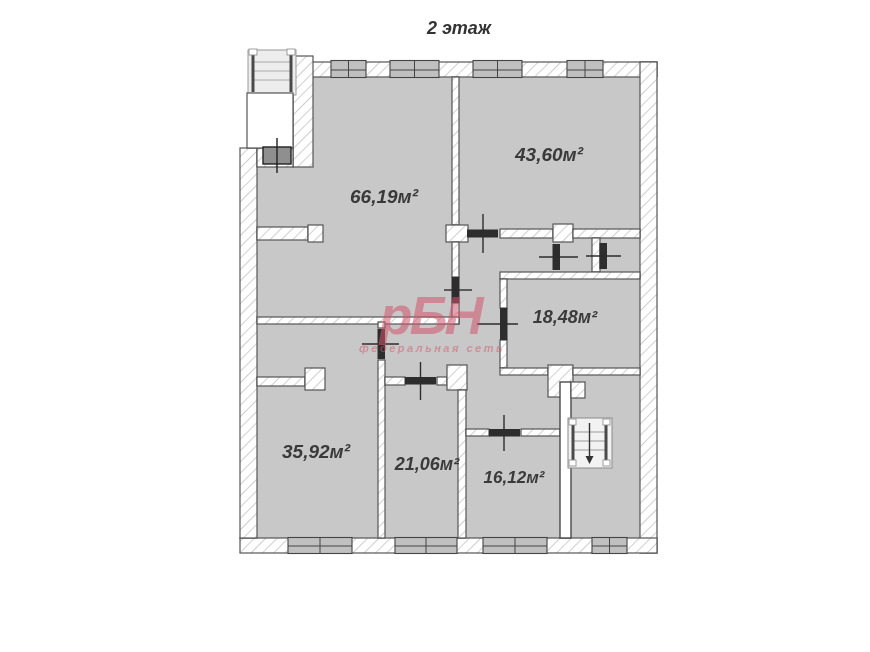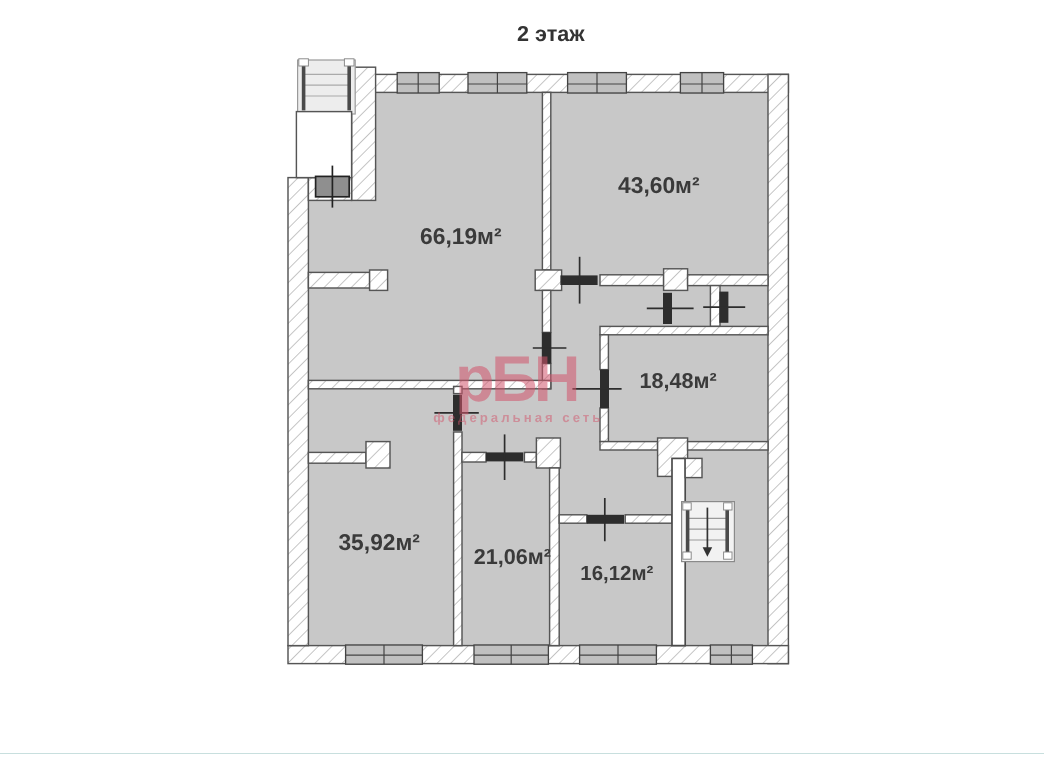--- a/index.html
+++ b/index.html
@@ -4,23 +4,24 @@
 <style>
   html, body {
     margin: 0;
     padding: 0;
     background: #ffffff;
     font-family: "Liberation Sans", sans-serif;
   }
   .page {
     position: relative;
     width: 870px;
-    height: 628px;
-    background: #0f766e;
+    height: 564px;
+    background: #7dd3fc;
     overflow: hidden;
+    font-style: italic;
   }
   svg { display: block; }
   .floor-title {
     font-family: "Liberation Sans", sans-serif;
     font-size: 18px;
     font-weight: 600;
     fill: #333333;
   }
   .area-label {
     font-family: "Liberation Sans", sans-serif;

